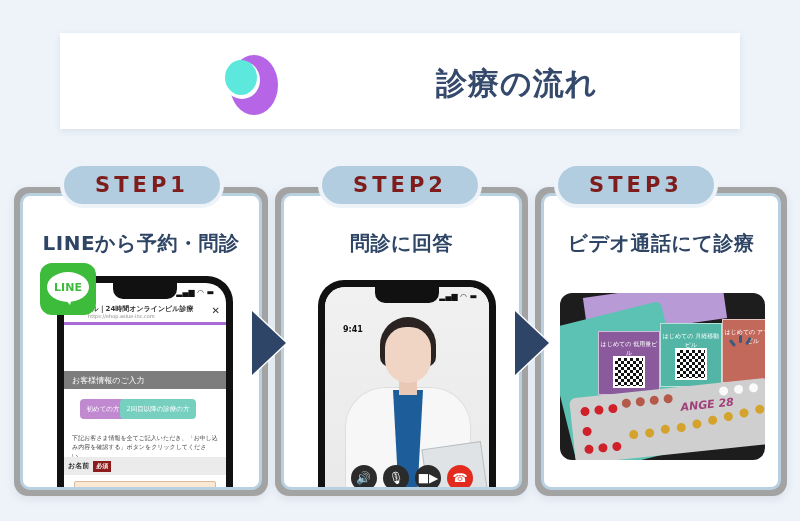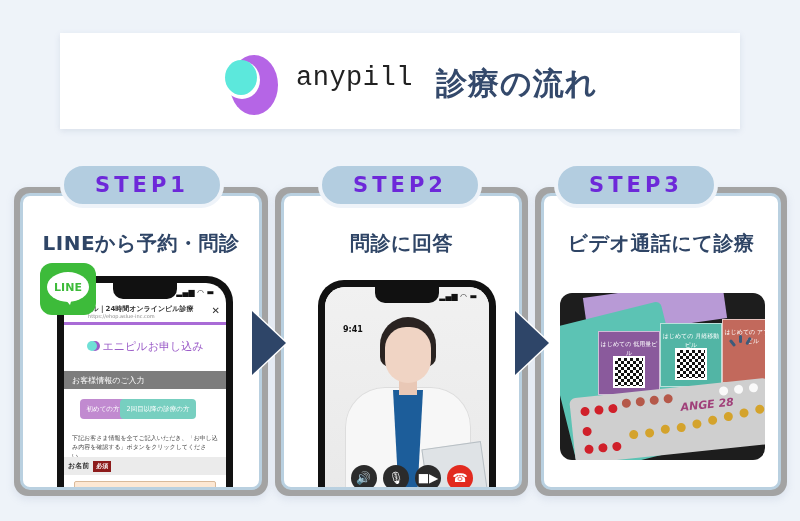--- a/index.html
+++ b/index.html
@@ -26,21 +26,21 @@
   .step-card {
     position: absolute; top: 187px; height: 309px; background: #a3a3a3; border-radius: 14px;
     box-shadow: 0 3px 8px rgba(120,140,170,0.18);
   }
   .step-card .inner {
     position: absolute; left: 6px; top: 6px; right: 6px; bottom: 6px;
     border: 3px solid #b9d0e0; border-radius: 10px; overflow: hidden; background: #fff;
   }
   .step-pill {
     position: absolute; top: 162px; width: 164px; height: 46px; border-radius: 23px;
-    background: #b3cde0; color: #6d28d9; font-weight: bold; font-size: 21px; letter-spacing: 4px;
+    background: #b3cde0; color: #7f1d1d; font-weight: bold; font-size: 21px; letter-spacing: 4px;
     display: flex; align-items: center; justify-content: center; z-index: 3;
     border: 4px solid #eef3f9;
   }
   .step-title {
     position: absolute; top: 34px; left: 0; right: 0; text-align: center;
     font-size: 20px; font-weight: bold; color: #2f4566; letter-spacing: 0.5px;
   }
 
   .arrow {
     position: absolute; width: 0; height: 0; z-index: 4;
@@ -101,38 +101,36 @@
 </style>
 </head>
 <body>
 
 <div class="header-card">
   <div class="logo-mark">
     <div class="logo-purple"></div>
     <div class="logo-white"></div>
     <div class="logo-teal"></div>
   </div>
-  <div class="logo-text">anypill</div>
   <div class="page-title">診療の流れ</div>
 </div>
 
 <div class="step-pill" style="left:60px;">STEP1</div>
 <div class="step-card" style="left:14px; width:254px;">
   <div class="inner">
     <div class="step-title">LINEから予約・問診</div>
     <div class="phone" style="left:34px; top:80px; width:176px; height:226px;">
       <div class="screen">
         <div class="notch"></div>
         <div class="status-icons">▂▄▆ ◠ ▬</div>
         <div class="s1-urlbar">
           <div class="s1-urltitle">エニピル｜24時間オンラインピル診療</div>
           <div class="s1-urlsub">https://ehop.aslue-inc.com</div>
           <div class="s1-close">✕</div>
         </div>
-        <div class="s1-brand"><span class="dot"></span><span>エニピルお申し込み</span></div>
         <div class="s1-section">お客様情報のご入力</div>
         <div class="s1-btn" style="left:16px; width:46px; background:#c18ad0;">初めての方</div>
         <div class="s1-btn" style="left:56px; width:76px; background:#77cfc0;">2回目以降の診療の方</div>
         <div class="s1-note">下記お客さま情報を全てご記入いただき、「お申し込み内容を確認する」ボタンをクリックしてください。</div>
         <div class="s1-field"><span>お名前</span><span class="s1-req">必須</span></div>
         <div class="s1-input"></div>
       </div>
     </div>
   </div>
 </div>

